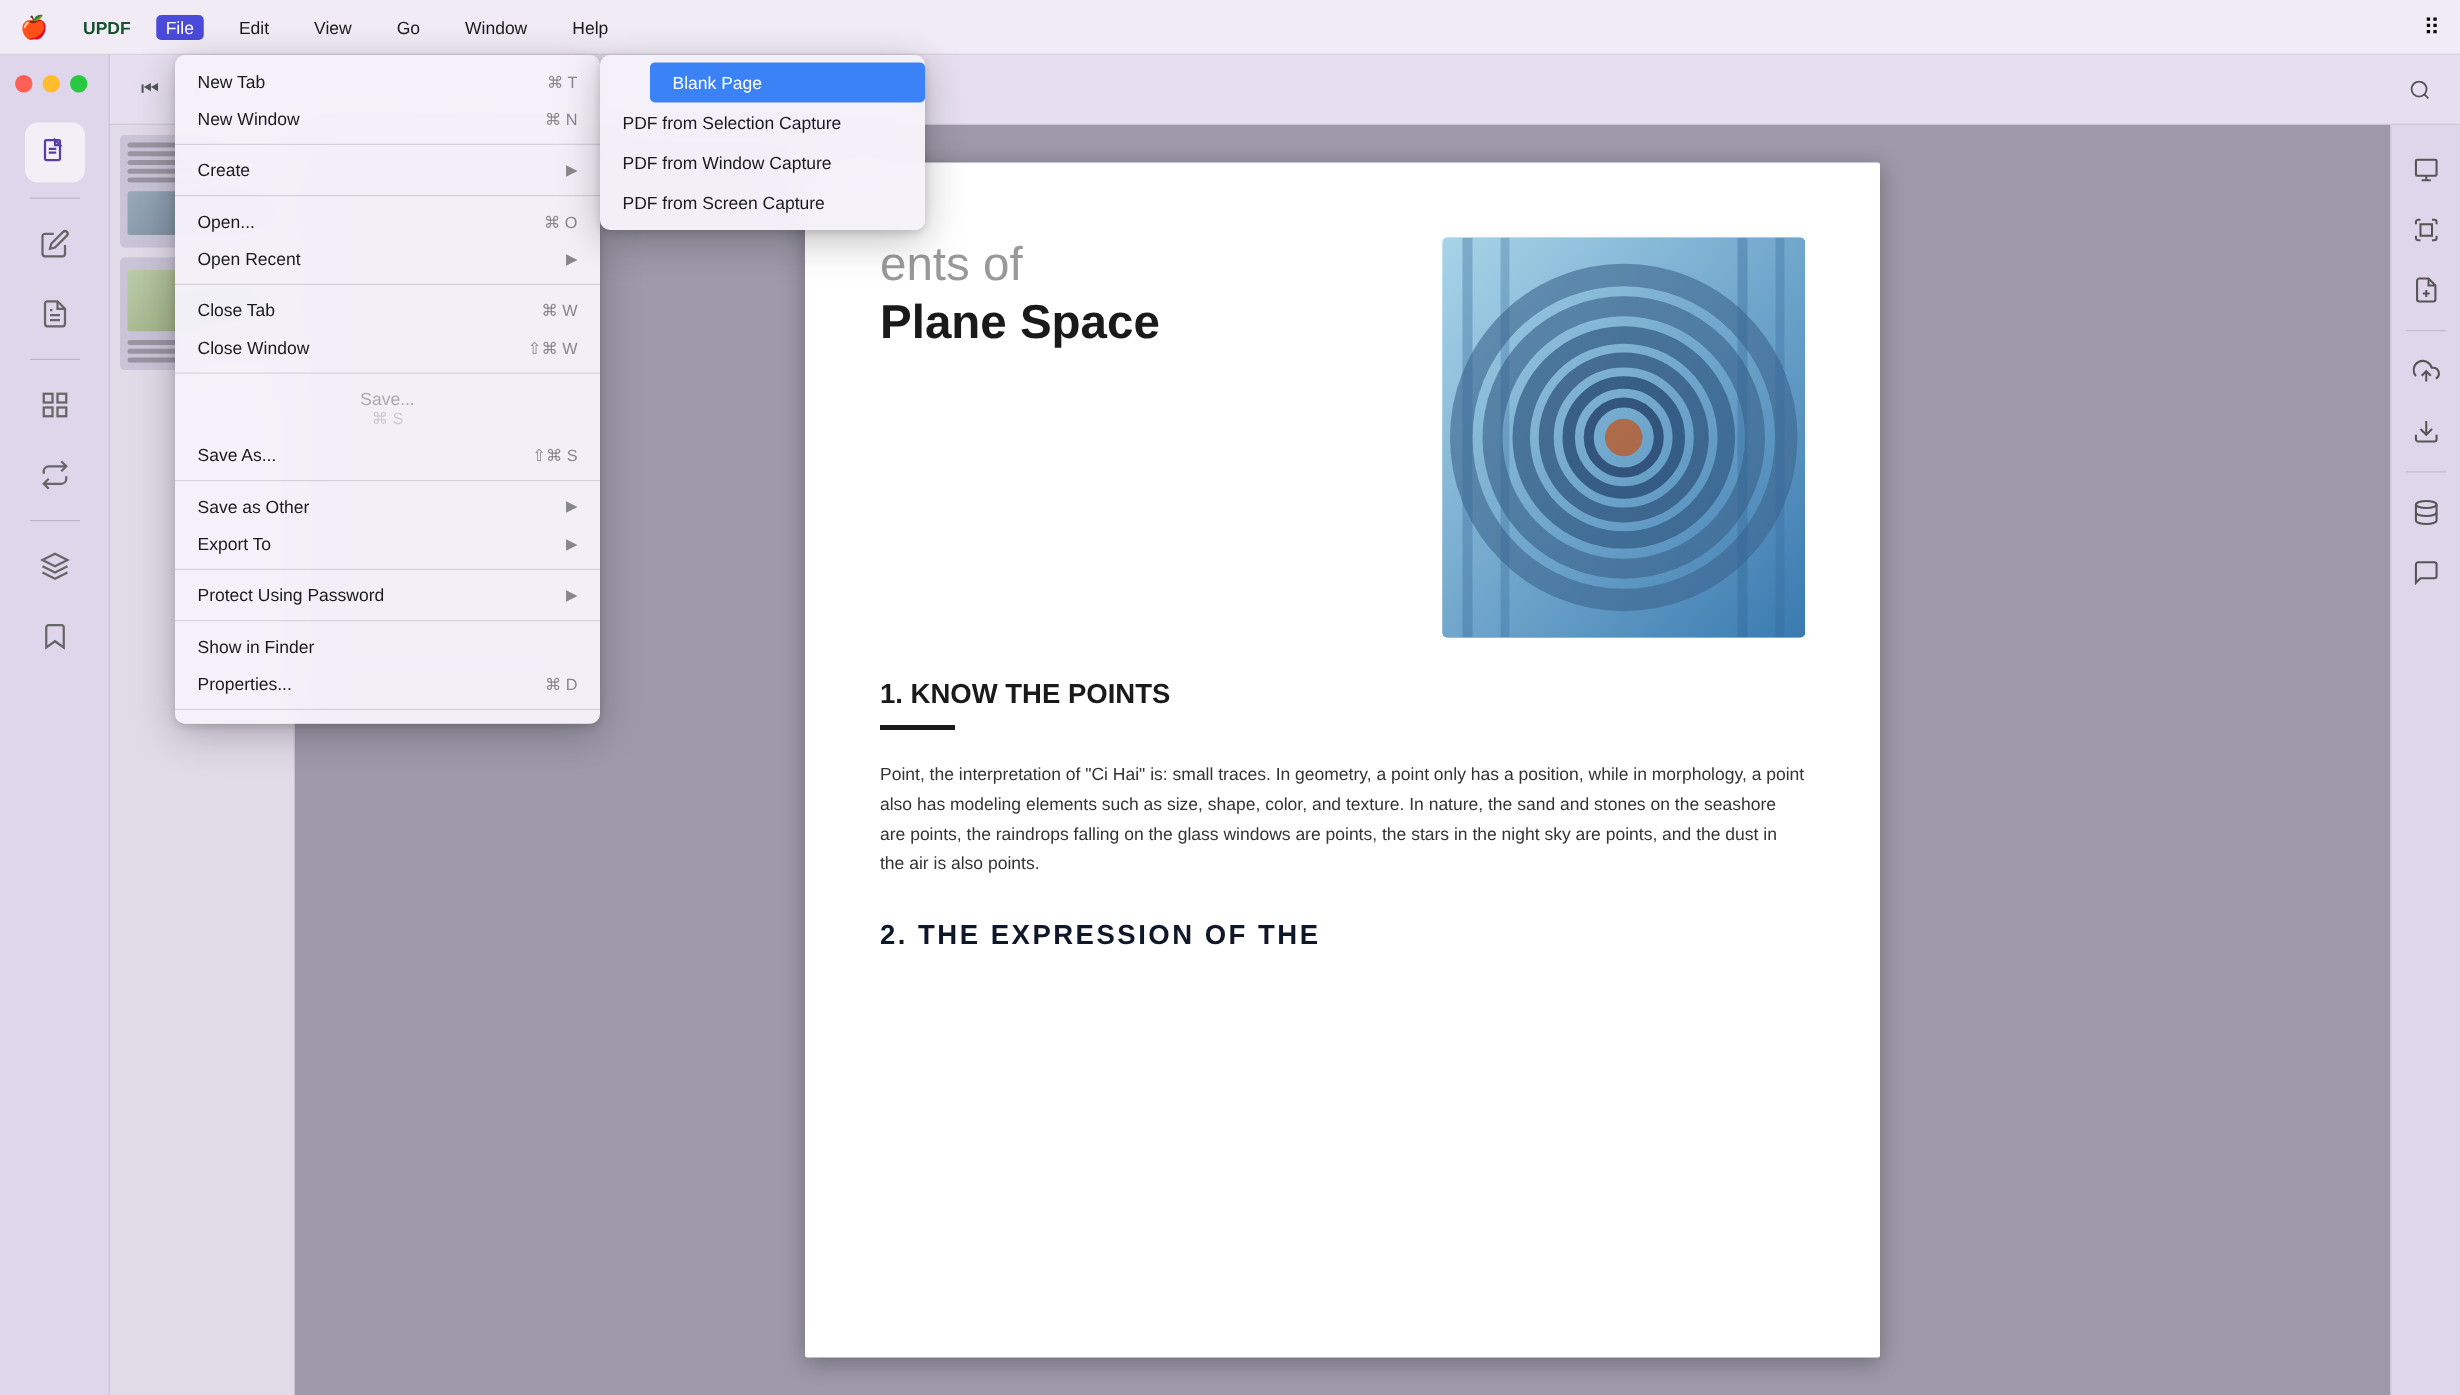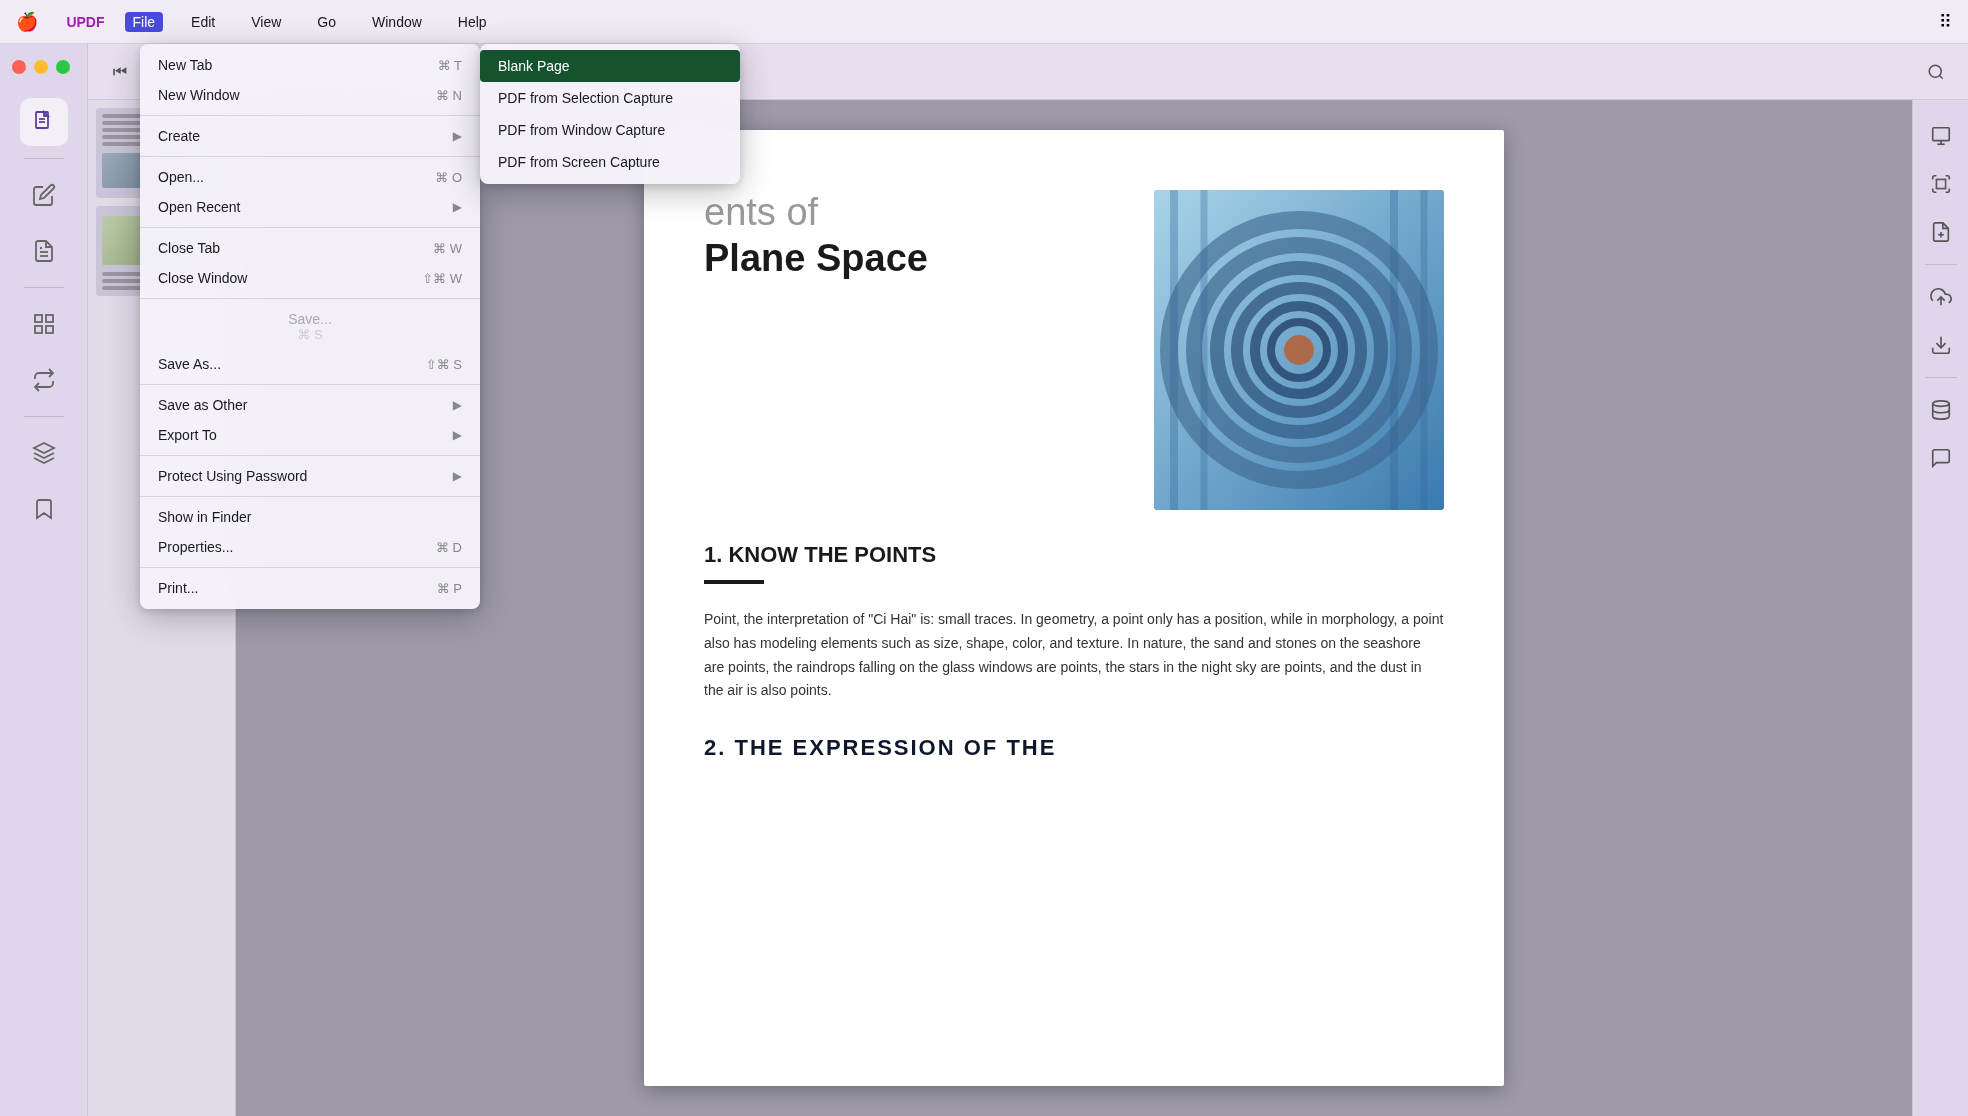--- a/index.html
+++ b/index.html
@@ -41,21 +41,21 @@
     }
 
     .menubar-right {
       margin-left: auto;
       font-size: 18px;
     }
 
     .updf-logo {
       font-size: 14px;
       font-weight: 700;
-      color: #a21caf;
+      color: #14532d;
       margin-left: 8px;
     }
 
     
     .app-window {
       display: flex;
       width: 100%;
       height: calc(100% - 44px);
       position: relative;
     }
@@ -427,23 +427,24 @@
     .submenu-item {
       display: flex;
       align-items: center;
       padding: 8px 18px;
       cursor: pointer;
       font-size: 14px;
       color: #1a1a1a;
     }
 
     .submenu-item.highlighted {
-      background: #14532d;
+      background: #3b82f6;
       color: white;
       border-radius: 4px;
+      margin-left: 40px;
     }
   </style>
 </head>
 <body>
 
 <div class="menubar">
   <span class="menubar-apple">🍎</span>
   <span class="updf-logo">UPDF</span>
   <span class="menubar-item" style="background:#4a4adb; color:white;">File</span>
   <span class="menubar-item">Edit</span>
@@ -792,26 +793,20 @@
 
     <div class="menu-item">
       <span class="menu-item-left">
         <span>Properties...</span>
       </span>
       <span class="menu-shortcut">⌘ D</span>
     </div>
 
     <div class="menu-separator"></div>
 
-    <div class="menu-item">
-      <span class="menu-item-left">
-        <span>Print...</span>
-      </span>
-      <span class="menu-shortcut">⌘ P</span>
-    </div>
 
   </div>
 
   <div class="create-submenu">
 
     <div class="submenu-item highlighted">
       <span>Blank Page</span>
     </div>
 
     <div class="submenu-item">

